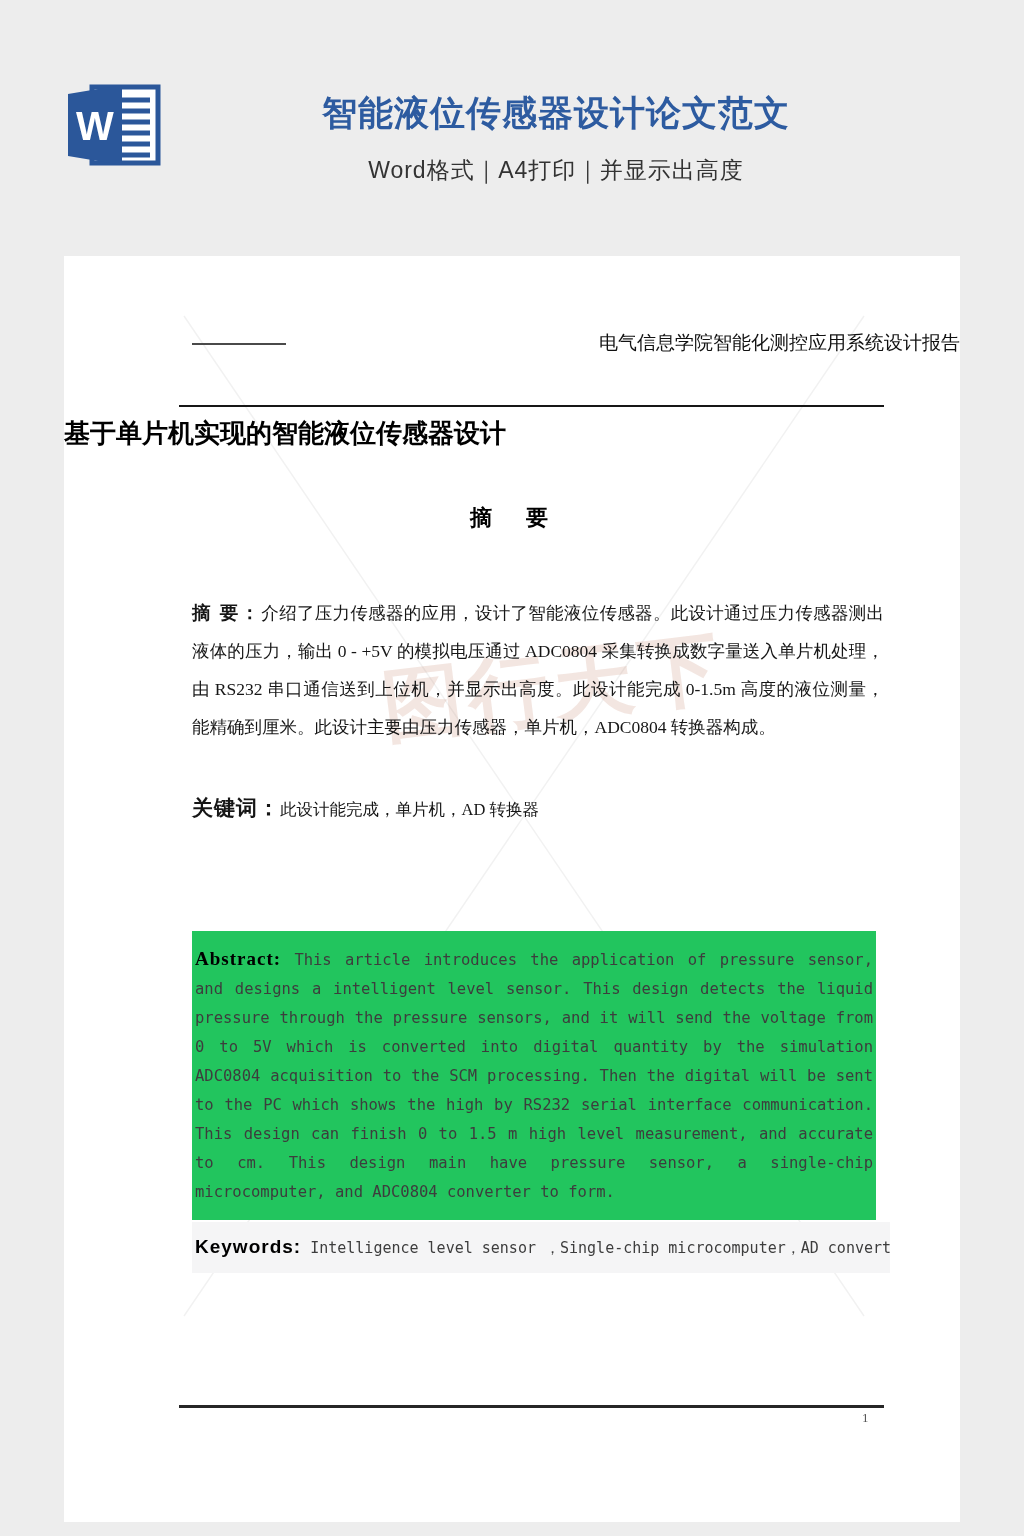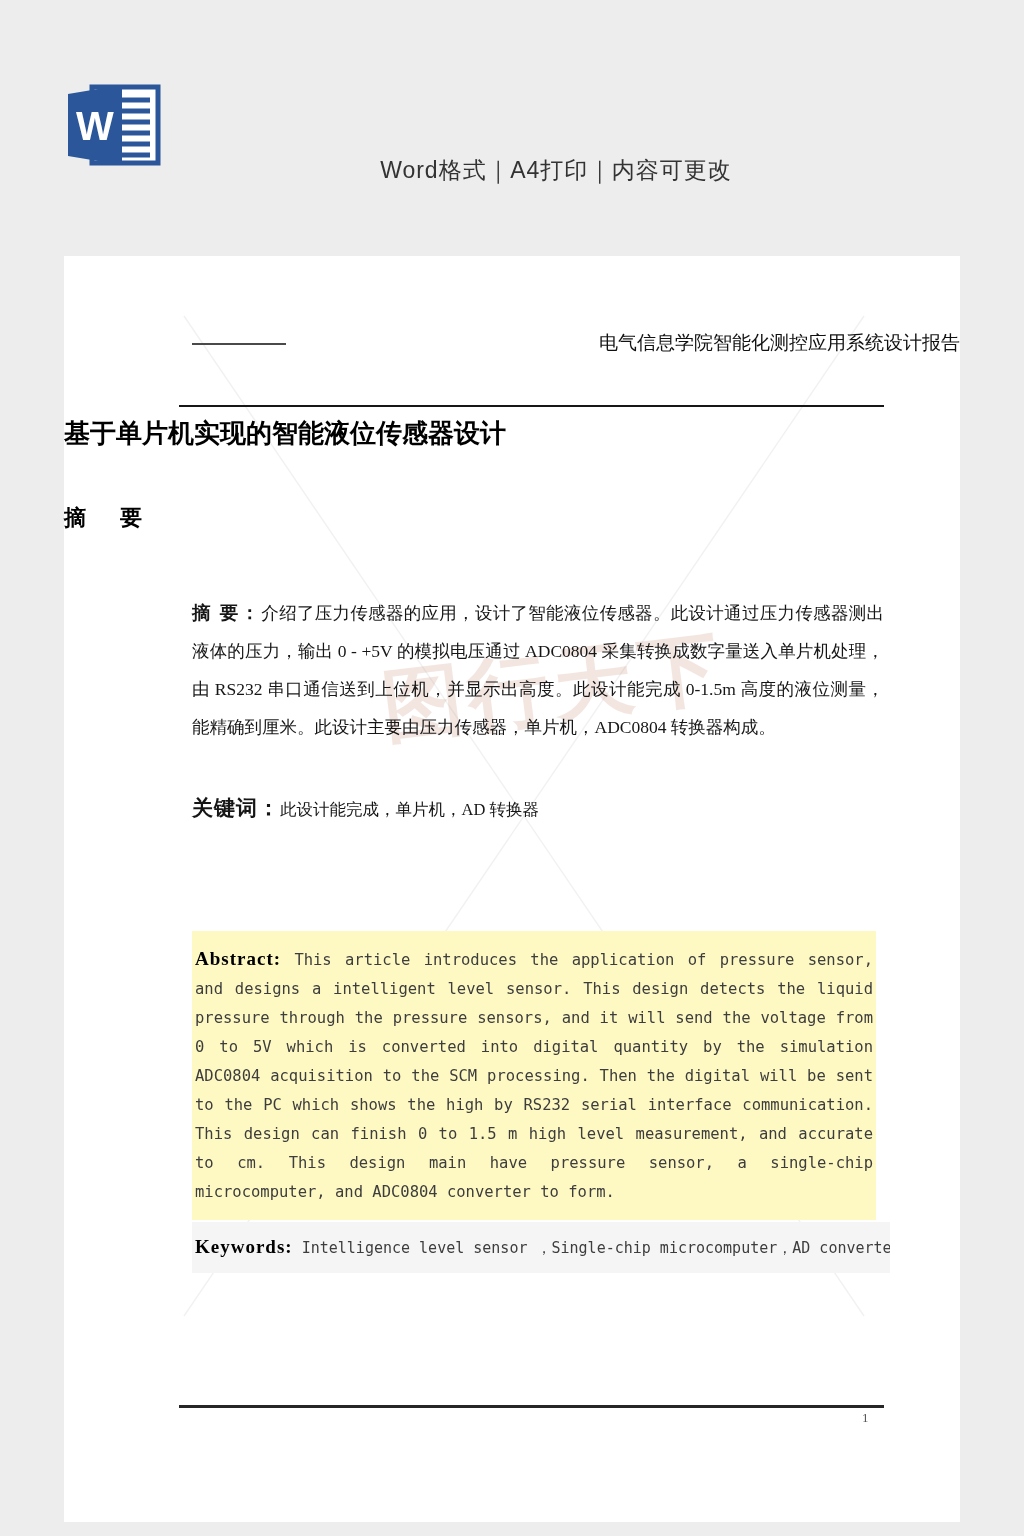--- a/index.html
+++ b/index.html
@@ -24,37 +24,37 @@
   .doc-serif{font-family:"Liberation Serif","DejaVu Serif",serif;}
   .doc-mono{font-family:"DejaVu Sans Mono","Liberation Mono",monospace;}
 
   .hdr-line{position:absolute;left:128px;top:87px;width:94px;height:2px;background:#4a4a4a;}
   .hdr-text{position:absolute;left:0;top:74px;width:100%;text-align:right;font-size:19px;color:#111;}
   .hdr-dash{position:absolute;left:802px;top:76px;font-size:17px;color:#222;}
   .hdr-rule{position:absolute;left:115px;top:149px;width:705px;height:2px;background:#161616;}
 
   .doc-title{position:absolute;left:0;top:160px;width:100%;text-align:left;
     font-size:26px;font-weight:bold;color:#000;}
-  .sec-heading{position:absolute;left:0;top:247px;width:100%;text-align:left;
+  .sec-heading{position:absolute;left:0;top:247px;width:100%;text-align:center;
     font-size:22px;font-weight:bold;color:#000;letter-spacing:6px;}
 
   .abs-cn{position:absolute;left:128px;top:338px;width:692px;font-size:17.5px;line-height:38px;
     color:#161616;text-align:justify;}
   .abs-cn b{font-size:18.5px;letter-spacing:2px;}
 
   .kw-cn{position:absolute;left:128px;top:538px;width:692px;font-size:16.5px;color:#161616;}
   .kw-cn b{font-size:21px;letter-spacing:1px;}
 
-  .abs-en{position:absolute;left:128px;top:675px;width:684px;min-height:256px;background:#fef9c3;
+  .abs-en{position:absolute;left:128px;top:675px;width:684px;min-height:256px;background:#22c55e;
     padding:13px 3px;font-size:15.5px;line-height:29px;color:#3d3d3d;text-align:justify;}
   .abs-en b{font-family:"Liberation Serif","DejaVu Serif",serif;font-size:19px;color:#000;letter-spacing:1px;}
 
   .kw-en{position:absolute;left:128px;top:966px;width:698px;background:#f5f5f6;
     padding:13px 3px;font-size:15px;line-height:24px;color:#3d3d3d;white-space:nowrap;overflow:hidden;}
-  .kw-en b{font-family:Liberation Serif, serif;font-size:19px;color:#000;letter-spacing:1px;}
+  .kw-en b{font-family:Liberation Sans, sans-serif;font-size:19px;color:#000;letter-spacing:1px;}
 
   .ftr-rule{position:absolute;left:115px;top:1149px;width:705px;height:3px;background:#262626;}
   .page-num{position:absolute;left:798px;top:1154px;font-size:13px;color:#555;}
 
   .wm-text{position:absolute;left:318px;top:378px;font-size:80px;font-weight:bold;
     color:rgba(199,140,118,0.22);transform:rotate(-7deg);letter-spacing:6px;white-space:nowrap;
     font-family:"Liberation Serif","DejaVu Serif",serif;}
 </style>
 </head>
 <body>
@@ -68,21 +68,22 @@
         <line x1="56" y1="18" x2="88" y2="18"></line>
         <line x1="56" y1="29" x2="88" y2="29"></line>
         <line x1="56" y1="40" x2="88" y2="40"></line>
         <line x1="56" y1="51" x2="88" y2="51"></line>
         <line x1="56" y1="62" x2="88" y2="62"></line>
         <line x1="56" y1="73" x2="88" y2="73"></line>
       </g>
       <polygon points="6,12 60,3 60,83 6,74" fill="#2b579a"></polygon>
       <text x="33" y="58" text-anchor="middle" fill="#ffffff" font-size="40" font-weight="bold" font-family="Liberation Sans, DejaVu Sans, sans-serif">W</text>
     </svg>
-    <div class="banner-subtitle">Word格式｜A4打印｜内容可更改</div>
+    <div class="banner-title">智能液位传感器设计论文范文</div>
+    <div class="banner-subtitle">Word格式｜A4打印｜并显示出高度</div>
   </div>
 
   <div class="page">
 
     <svg class="layer wm" viewBox="0 0 896 1266" preserveAspectRatio="none">
       <line x1="120" y1="60" x2="800" y2="1060" stroke="rgba(0,0,0,0.055)" stroke-width="1.5"></line>
       <line x1="800" y1="60" x2="120" y2="1060" stroke="rgba(0,0,0,0.055)" stroke-width="1.5"></line>
     </svg>
     <div class="wm-text wm">图行天下</div>
 

